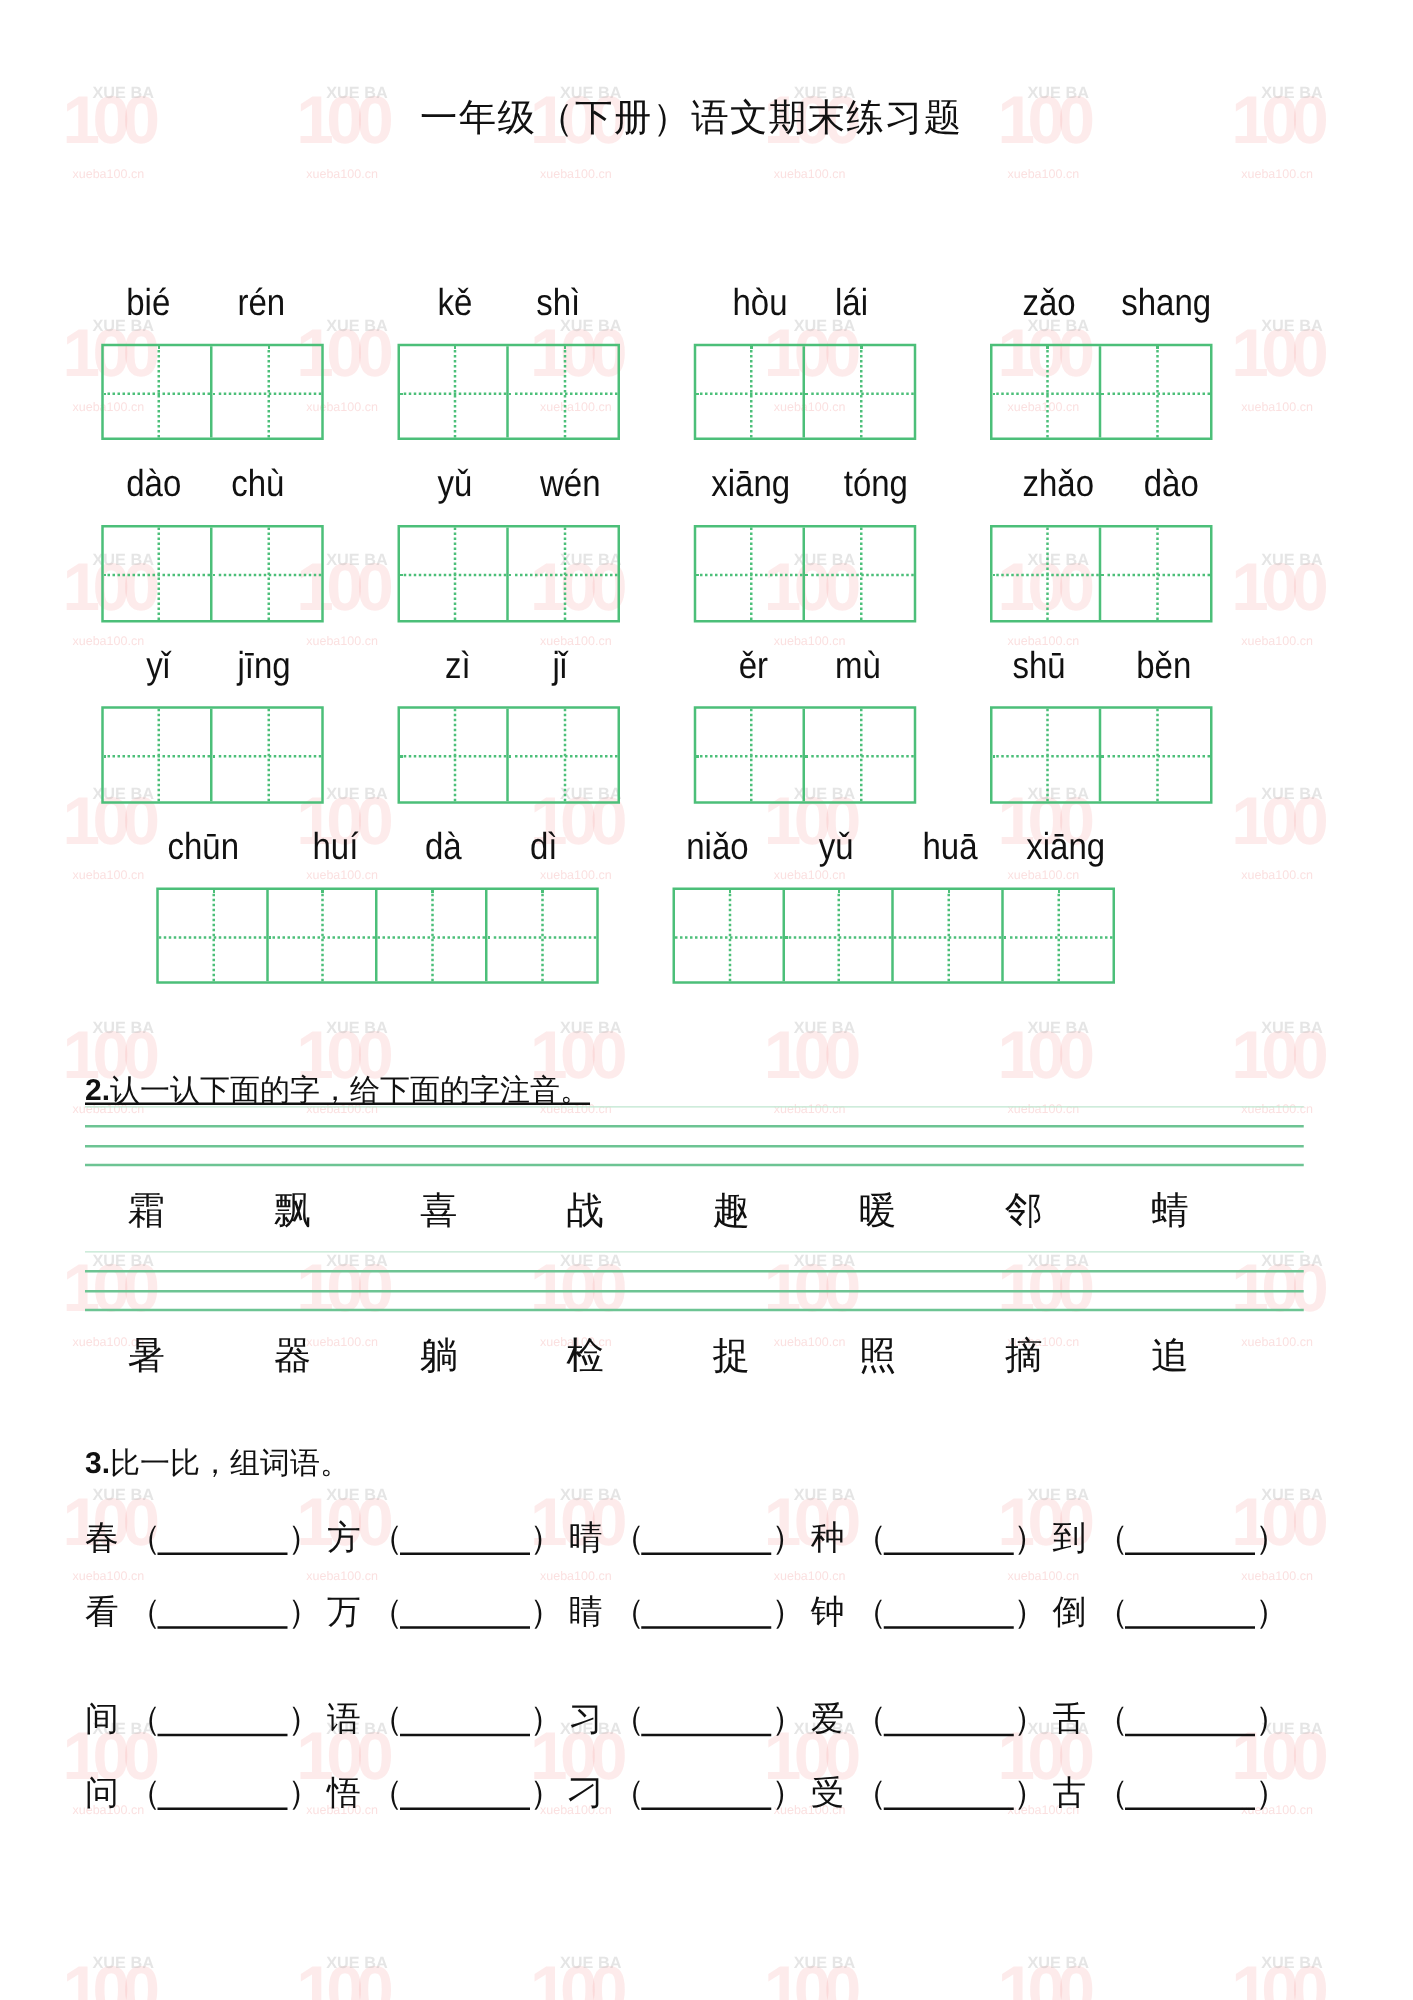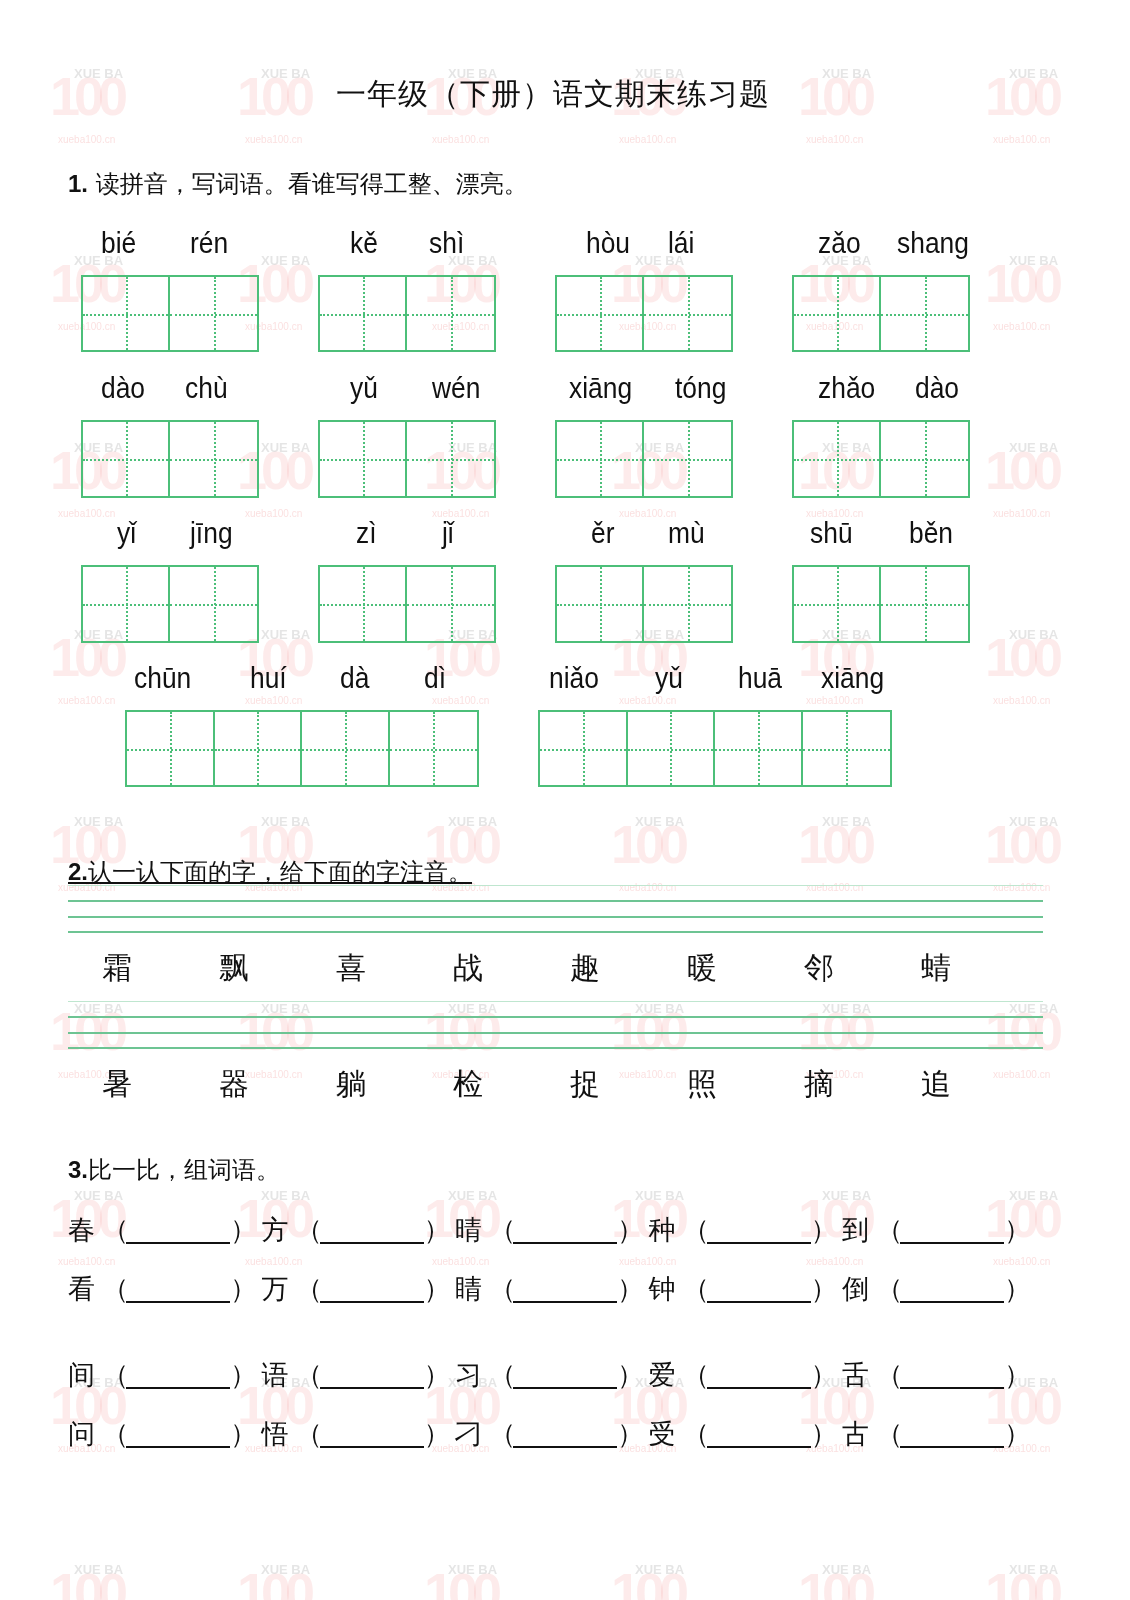--- a/index.html
+++ b/index.html
@@ -340,24 +340,20 @@
     <div class="wm" style="left: 985px; top: 1562px;">
       <span class="big">100</span>
       <span class="top">XUE BA</span>
     </div>
   </div>
 
 <div class="content">
 
   <div class="title">一年级（下册）语文期末练习题</div>
 
-  <div class="heading" style="top:168px;">
-    <b>1.</b>
-    <span>读拼音，写词语。看谁写得工整、漂亮。</span>
-  </div>
 
   <div>
     <span class="py" style="left:101px; top:226px;">bié</span>
     <span class="py" style="left:190px; top:226px;">rén</span>
     <span class="py" style="left:350px; top:226px;">kě</span>
     <span class="py" style="left:429px; top:226px;">shì</span>
     <span class="py" style="left:586px; top:226px;">hòu</span>
     <span class="py" style="left:668px; top:226px;">lái</span>
     <span class="py" style="left:818px; top:226px;">zǎo</span>
     <span class="py" style="left:897px; top:226px;">shang</span>

